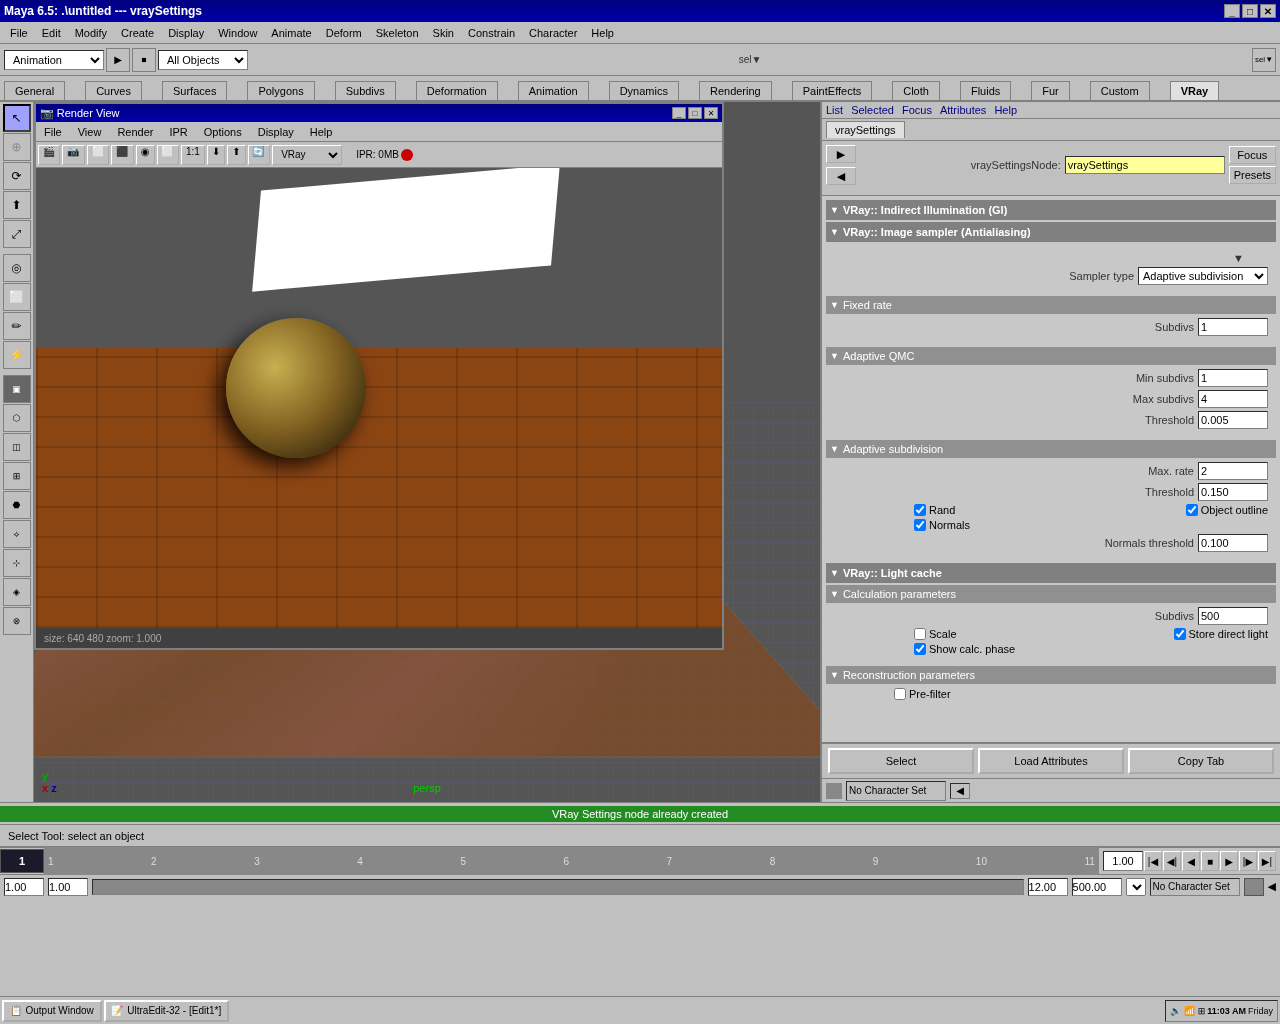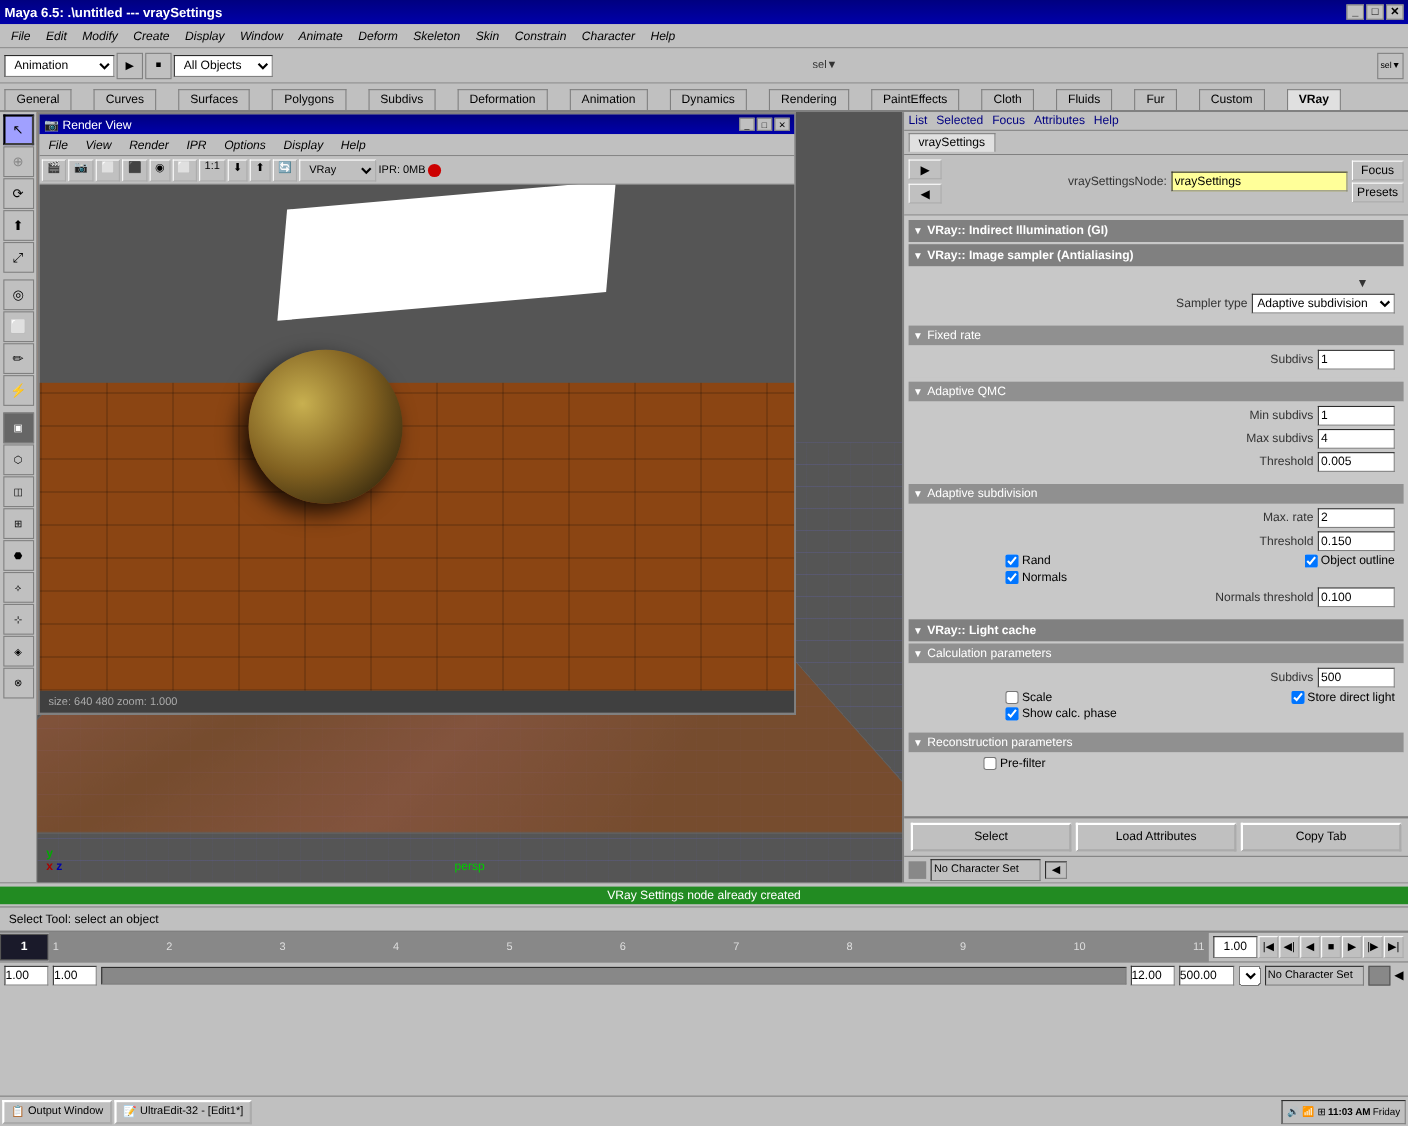--- a/index.html
+++ b/index.html
@@ -35,21 +35,20 @@
       display: flex;
       align-items: center;
       padding: 0 4px;
       border-bottom: 1px solid #808080;
       gap: 2px;
     }
     .menu-item {
       padding: 2px 6px;
       cursor: pointer;
       font-size: 11px;
-      font-style: italic;
     }
 
     
     .toolbar {
       background: #c0c0c0;
       height: 32px;
       display: flex;
       align-items: center;
       padding: 2px 4px;
       border-bottom: 1px solid #808080;
@@ -639,21 +638,21 @@
         <div class="render-btn-small">⬛</div>
         <div class="render-btn-small">◉</div>
         <div class="render-btn-small">⬜</div>
         <div class="render-btn-small">1:1</div>
         <div class="render-btn-small">⬇</div>
         <div class="render-btn-small">⬆</div>
         <div class="render-btn-small">🔄</div>
         <select class="render-btn-small" style="width:70px; height:20px;">
           <option>VRay</option>
         </select>
-        <span style="font-size:10px; margin-left:0;">IPR: 0MB</span>
+        <span style="font-size:10px; margin-left:12px;">IPR: 0MB</span>
         <span class="ipr-indicator"></span>
       </div>
 
       <div class="render-canvas">
 
         <div style="position:absolute; top:10px; left:220px; width:300px; height:100px; background:white; transform: rotate(-5deg) skewX(-10deg);"></div>
 
         <div style="position:absolute; bottom:0; left:0; right:0; height:280px; background: linear-gradient(to bottom, #555, #444);">
 
           <div style="position:absolute; top:0; left:0; right:0; bottom:0; background: repeating-linear-gradient(0deg, rgba(0,0,0,0.15) 0px, rgba(0,0,0,0.15) 2px, transparent 2px, transparent 30px), repeating-linear-gradient(90deg, rgba(0,0,0,0.15) 0px, rgba(0,0,0,0.15) 2px, transparent 2px, transparent 60px); background-color: #8B4513;"></div>

